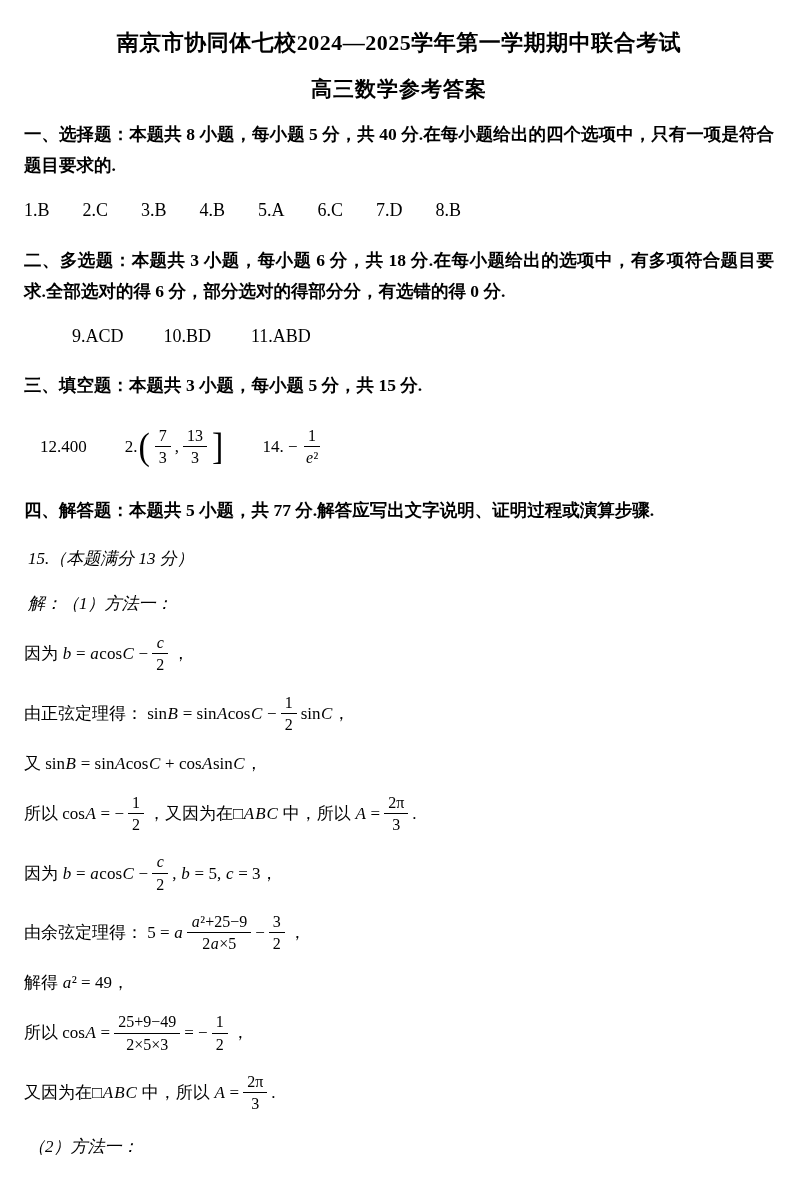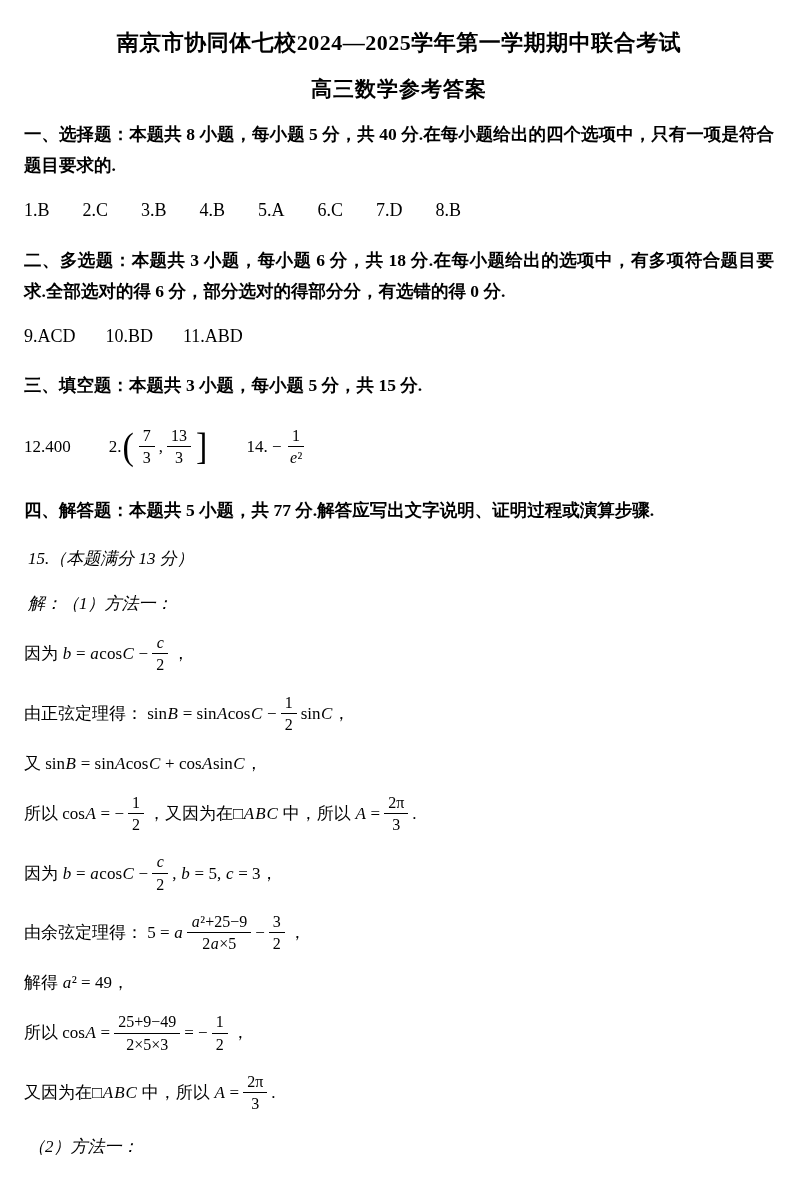--- a/index.html
+++ b/index.html
@@ -23,21 +23,21 @@
     margin:16px 0 10px 0;line-height:1.8;font-size:17.5px;
   }
   .answers{
     display:flex;align-items:center;margin:14px 0 20px 0;font-size:18px;
   }
   .text{margin:18px 0 14px 4px;font-style:italic;}
   .math{
     display:flex;align-items:center;flex-wrap:wrap;
     margin:14px 0;min-height:26px;
   }
-  .fill{margin:22px 0 26px 0;text-align:right;}
+  .fill{margin:22px 0 26px 16px;text-align:right;}
   .fr{
     display:inline-flex;flex-direction:column;align-items:center;
     margin:2px 4px;font-size:16px;line-height:1.2;vertical-align:middle;
   }
   .fr .n{display:block;padding:0 4px 1px 4px;border-bottom:1.2px solid #000;}
   .fr .d{display:block;padding:1px 4px 0 4px;}
   .big{
     font-size:34px;line-height:1;transform:scaleY(1.12);
     margin:0 1px;font-weight:400;
   }
@@ -55,21 +55,21 @@
         <span>1.B</span>
         <span>2.C</span>
         <span>3.B</span>
         <span>4.B</span>
         <span>5.A</span>
         <span>6.C</span>
         <span>7.D</span>
         <span>8.B</span>
       </div>
       <div class="line heading"><span>二、多选题：本题共 3 小题，每小题 6 分，共 18 分.在每小题给出的选项中，有多项符合题目要求.全部选对的得 6 分，部分选对的得部分分，有选错的得 0 分.</span></div>
-      <div class="line answers" style="gap: 30px;">
+      <div class="line answers" style="gap: 40px; margin-left: 48px;">
         <span>9.ACD</span>
         <span>10.BD</span>
         <span>11.ABD</span>
       </div>
       <div class="line heading"><span>三、填空题：本题共 3 小题，每小题 5 分，共 15 分.</span></div>
       <div class="line math fill">
         <span>12.400</span>
         <span style="display: inline-block; width: 38px;"></span>
         <span>2.</span>
         <span class="big">(</span>

